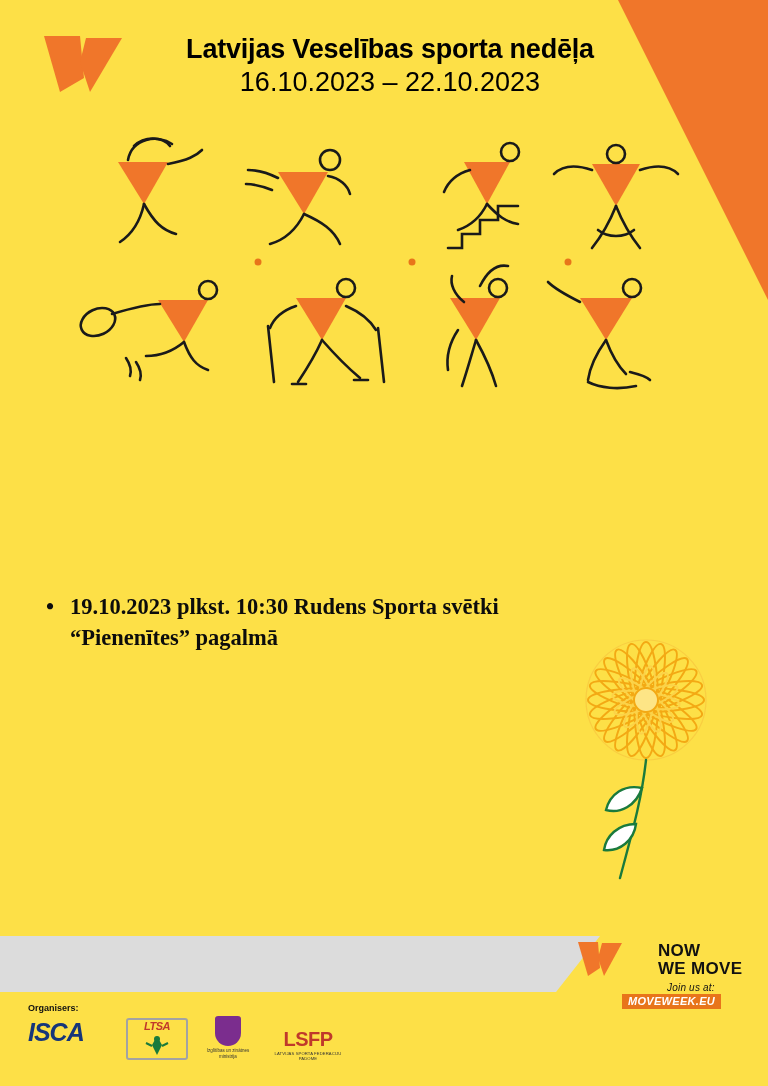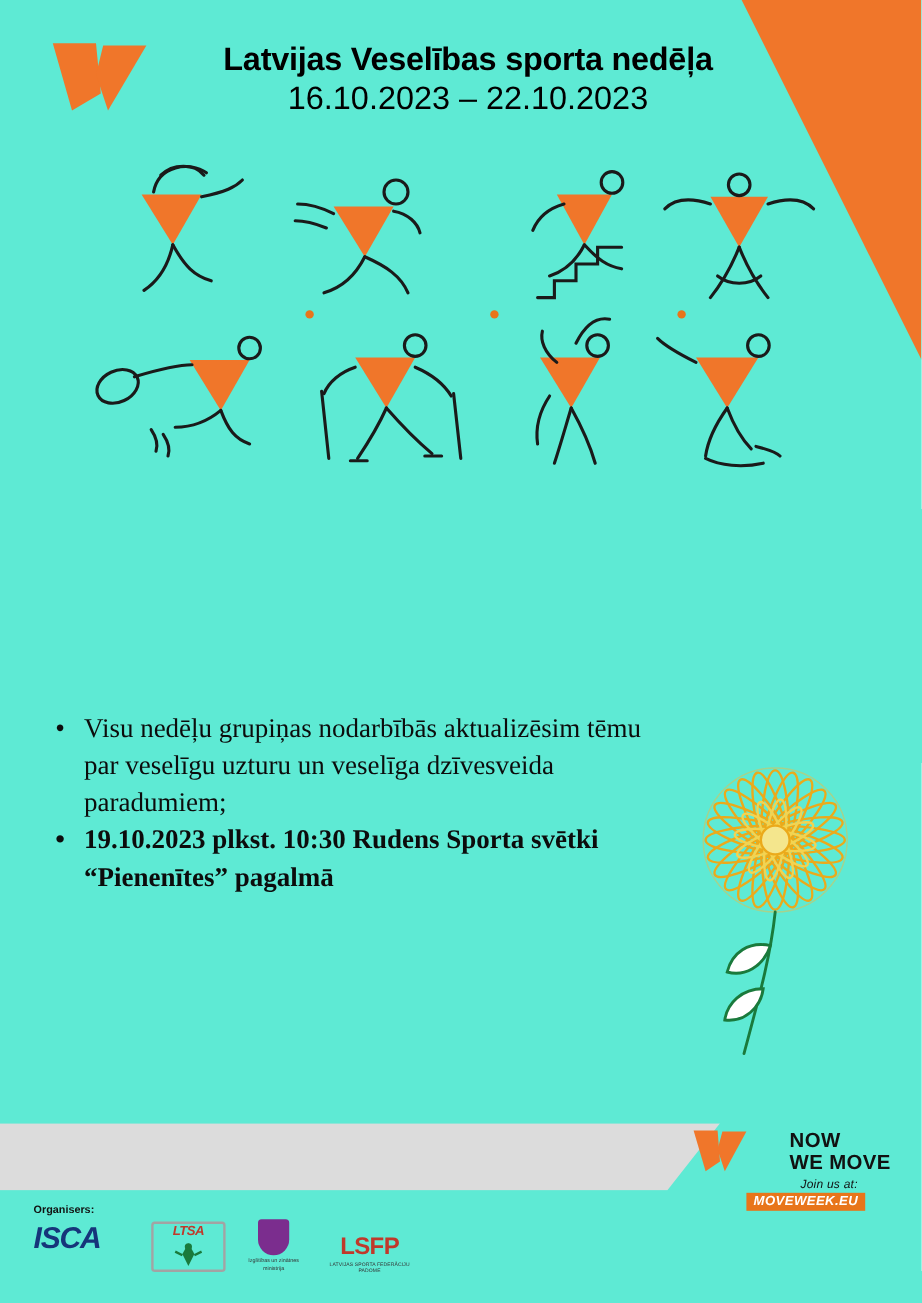--- a/index.html
+++ b/index.html
@@ -11,21 +11,21 @@
     height: 1086px;
     background: #ffffff;
     font-family: "Liberation Sans", sans-serif;
     overflow: hidden;
     position: relative;
   }
   .poster {
     position: relative;
     width: 768px;
     height: 1086px;
-    background: #5eead4;
+    background: #fde047;
     overflow: hidden;
   }
 
   
   .corner-wedge {
     position: absolute;
     top: 0;
     right: 0;
     width: 300px;
     height: 300px;
@@ -384,21 +384,20 @@
         <path d="M566,210 C556,224 550,236 548,250"></path>
         <path d="M590,242 C598,244 606,246 610,250"></path>
         <path d="M548,252 C560,258 578,260 596,256"></path>
       </g>
     </svg>
   </div>
 
 
   <div class="bullets">
     <ul>
-      <li>Visu nedēļu grupiņas nodarbībās aktualizēsim tēmu par veselīgu uzturu un veselīga dzīvesveida paradumiem;</li>
       <li class="bold">19.10.2023 plkst. 10:30 Rudens Sporta svētki “Pienenītes” pagalmā</li>
     </ul>
   </div>
 
   <div class="flower">
     <svg width="170" height="270" viewBox="0 0 170 270" xmlns="http://www.w3.org/2000/svg">
       <g stroke="#f3a712" stroke-width="2" fill="none" opacity="0.95">
         <circle cx="84" cy="72" r="60" stroke="#f6b93b" stroke-width="1.2" opacity="0.5"></circle>
         <g>
           <ellipse cx="84" cy="72" rx="58" ry="12"></ellipse>

